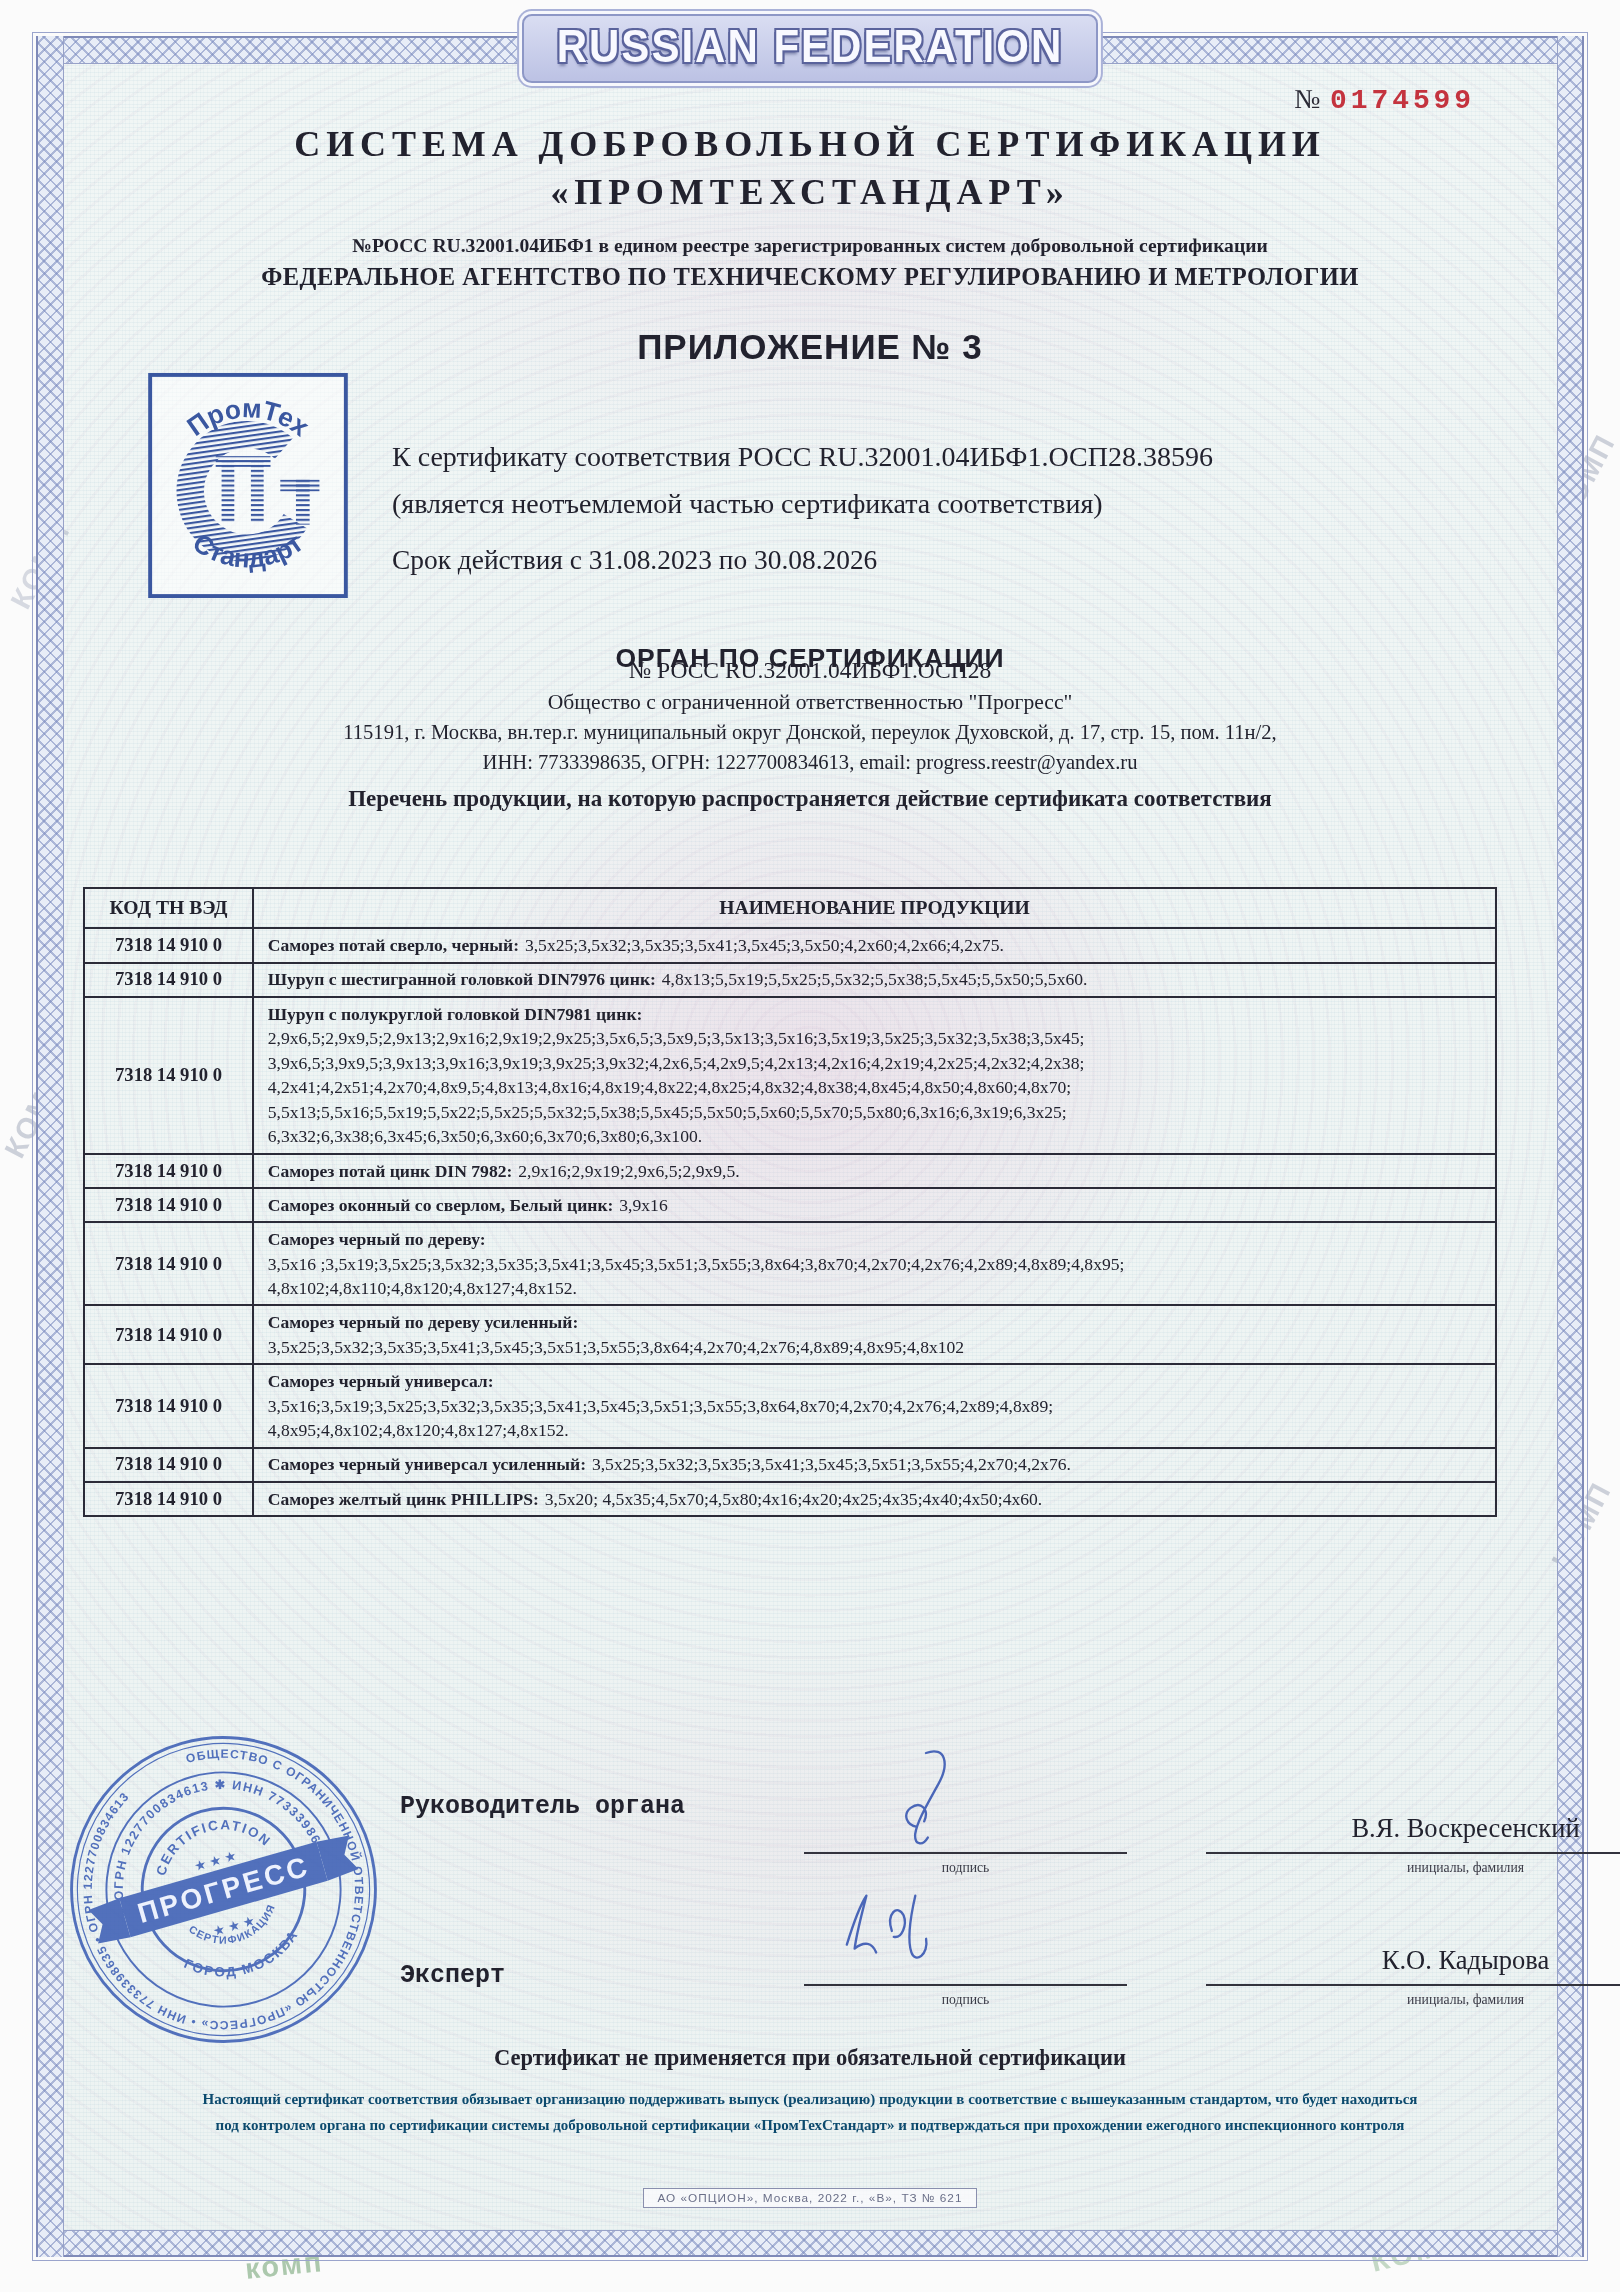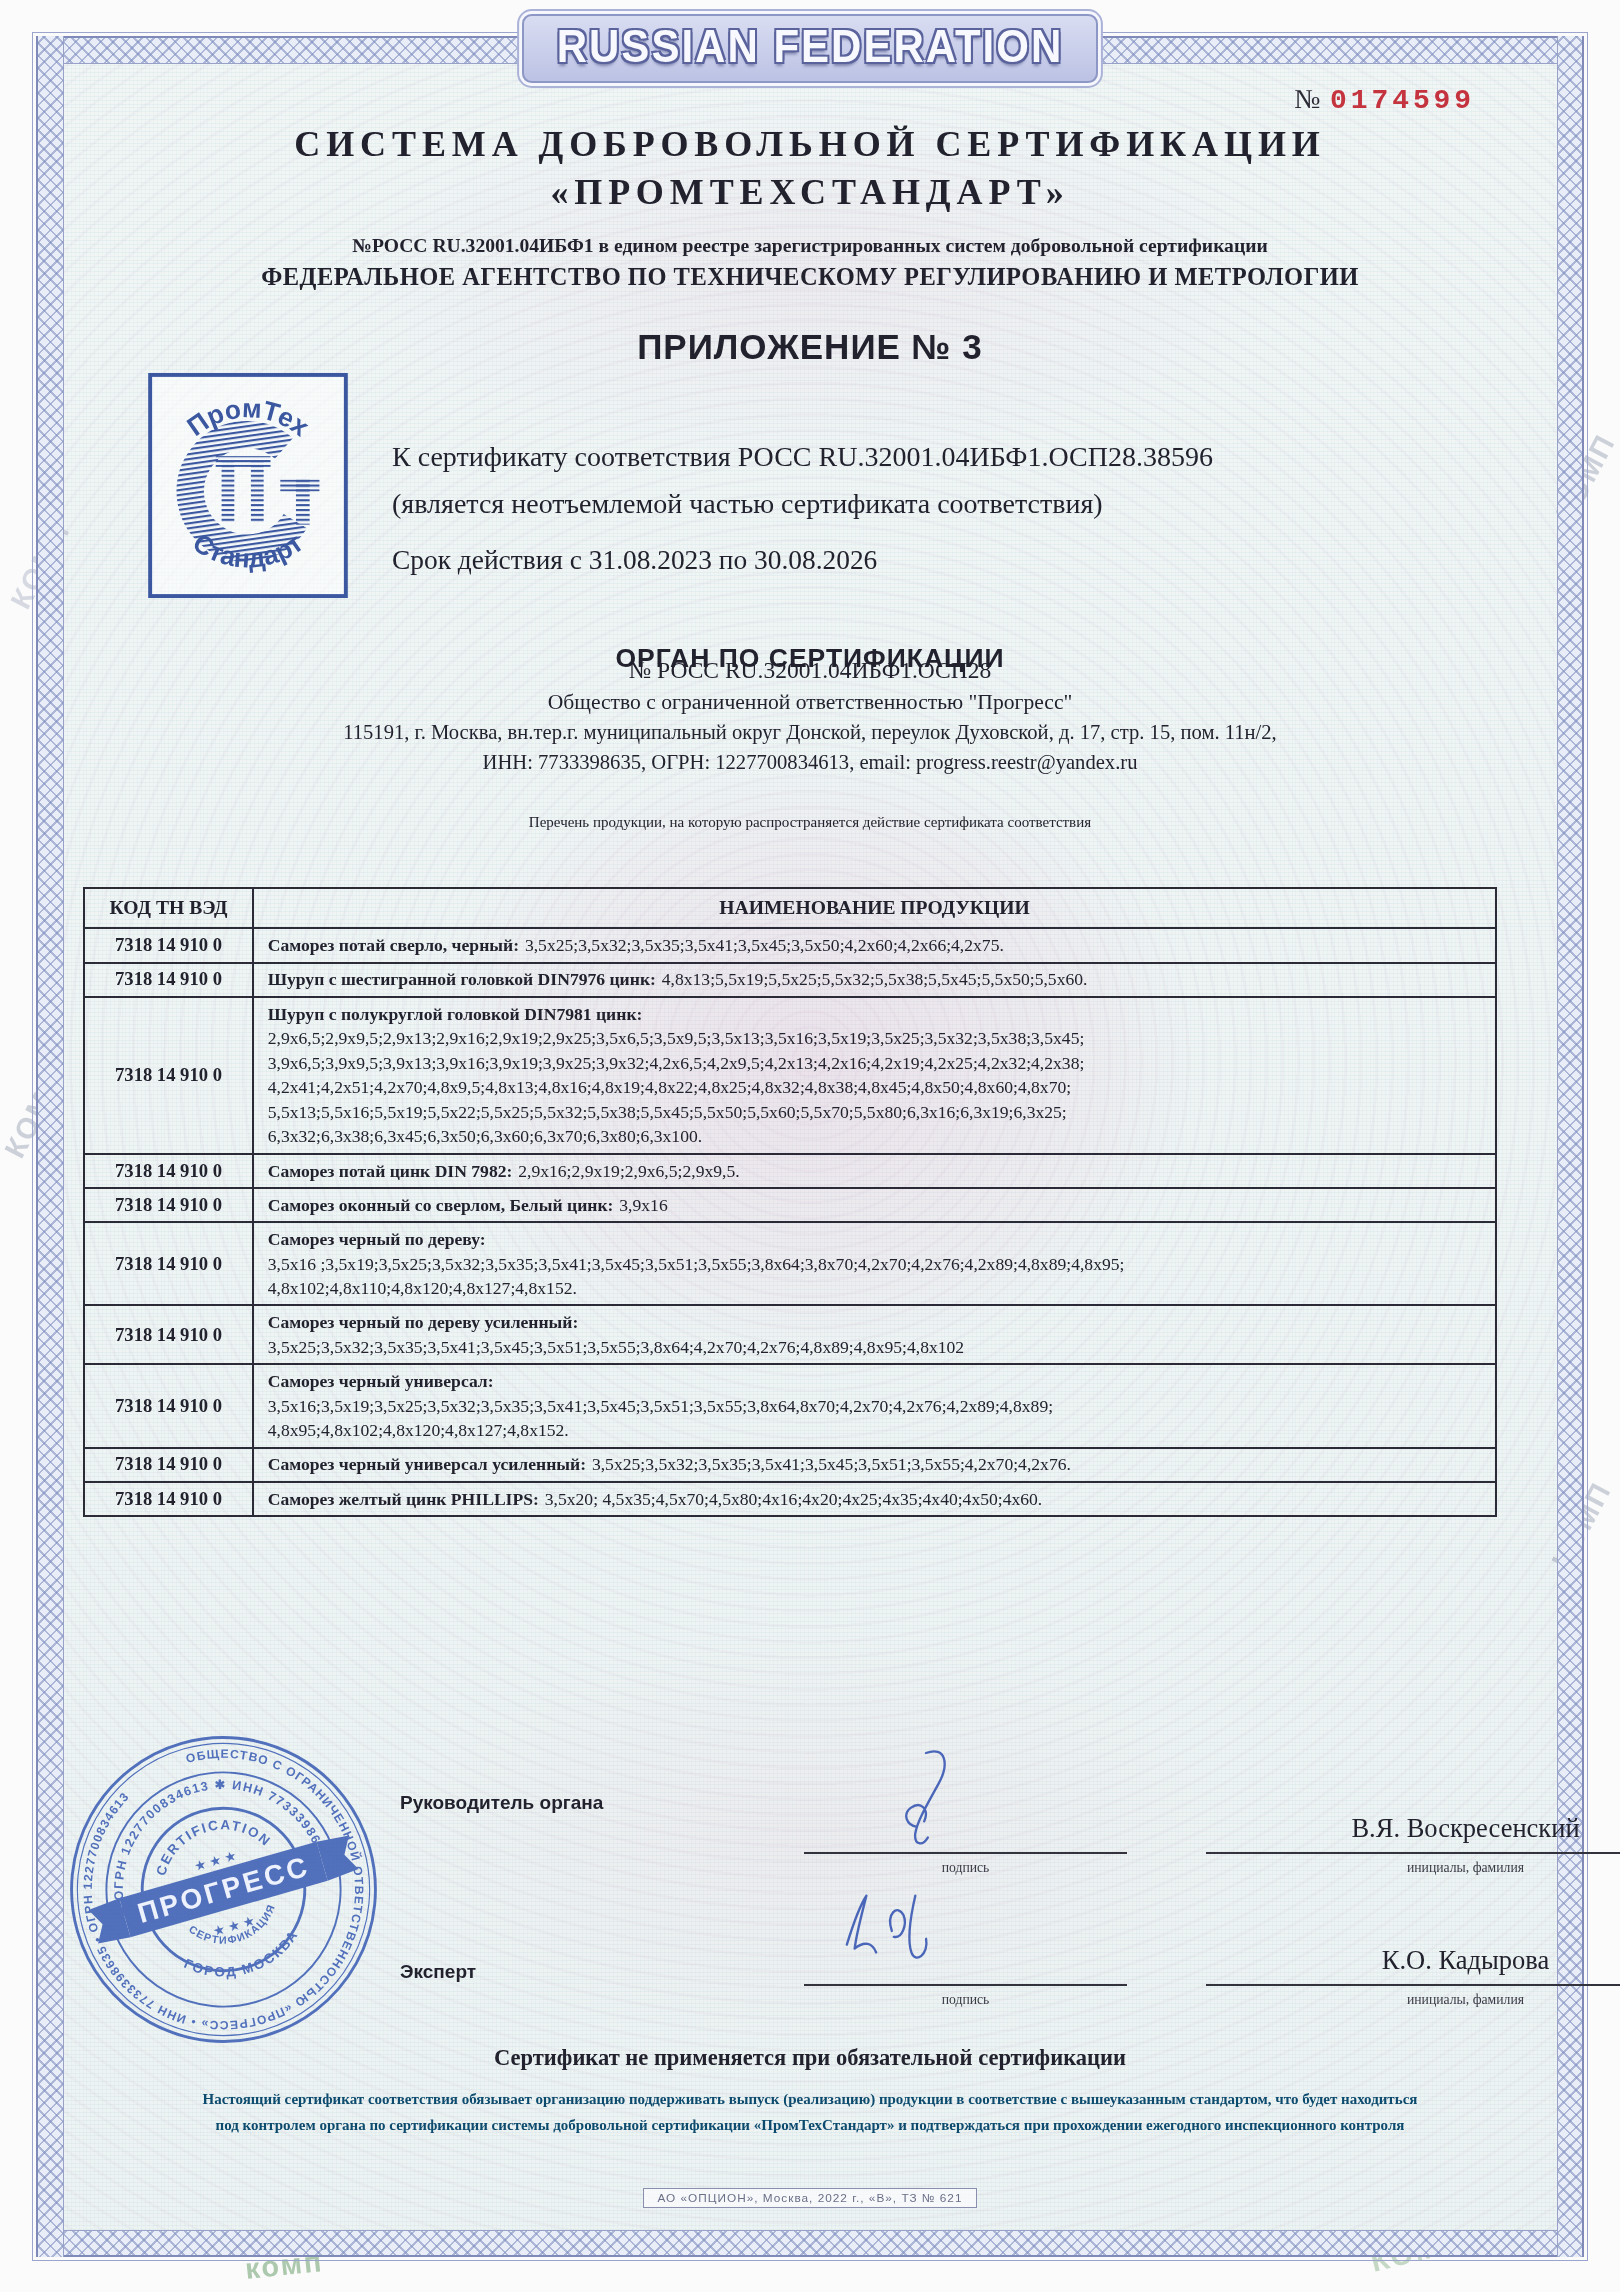--- a/index.html
+++ b/index.html
@@ -46,33 +46,33 @@
   .registry{top:235px;font-weight:bold;font-size:19.6px;}
   .agency{top:263px;font-weight:bold;font-size:24.5px;letter-spacing:0.5px;}
   .annex-title{top:327px;font-family:"Liberation Sans",sans-serif;font-weight:bold;font-size:35px;letter-spacing:1px;}
   .annex-line{position:absolute;left:392px;right:108px;text-align:left;z-index:2;font-size:28px;}
   .a1{top:441px;} .a2{top:488px;} .a3{top:545px;font-size:27.4px;}
   .org-heading{top:617px;font-family:"Liberation Sans",sans-serif;font-weight:bold;font-size:26.5px;letter-spacing:1px;margin-top:26px;}
   .org-number{top:657px;font-size:23.5px;}
   .org-name{top:690px;font-size:21.6px;}
   .org-address{top:721px;font-size:20.6px;}
   .org-req{top:751px;font-size:20.6px;}
-  .list-heading{top:786px;font-weight:normal;font-size:15px;margin-top:28px;}
+  .list-heading{top:786px;font-weight:bold;font-size:23px;}
   
   .logo{position:absolute;left:147px;top:372px;z-index:2;}
   
   .ptable{position:absolute;left:83px;top:887px;width:1414px;z-index:2;border-collapse:collapse;}
   .ptable th,.ptable td{border:2px solid #2b2b38;font-size:17.6px;line-height:24.5px;}
   .ptable th{font-size:19.6px;padding:6.9px 5.9px;}
   .ptable td.code{width:165px;text-align:center;font-weight:bold;font-size:18.6px;vertical-align:middle;}
   .ptable td.name{padding:3.9px 13.7px;}
   .rt{font-weight:bold;margin-right:5.9px;}
   
   .stamp{position:absolute;left:59px;top:1725px;z-index:2;opacity:.88;}
-  .role{position:absolute;left:400px;z-index:3;font-family:Liberation Sans, sans-serif;font-weight:bold;font-size:19px;text-align:right;}
+  .role{position:absolute;left:400px;z-index:3;font-family:Liberation Mono, monospace;font-weight:bold;font-size:25px;text-align:right;}
   .role1{top:1792px;} .role2{top:1929px;margin-top:32px;}
   .sigimg{position:absolute;z-index:3;}
   .sig1{left:863px;top:1743px;} .sig2{left:833px;top:1884px;}
   .sline{position:absolute;border-bottom:2px solid #33333d;z-index:2;}
   .sl1a{left:804px;width:323px;top:1852px;} .sl1b{left:1274px;width:519px;top:1852px;left:1206px;width:519px;}
   .sl2a{left:804px;width:323px;top:1984px;} .sl2b{left:1206px;width:519px;top:1984px;}
   .sname{position:absolute;left:1206px;width:519px;text-align:center;z-index:2;font-size:26.5px;}
   .sn1{top:1813px;} .sn2{top:1945px;}
   .slabel{position:absolute;text-align:center;z-index:2;font-size:13.7px;color:#3a3a46;}
   .lb1a{left:804px;width:323px;top:1860px;} .lb1b{left:1206px;width:519px;top:1860px;}

